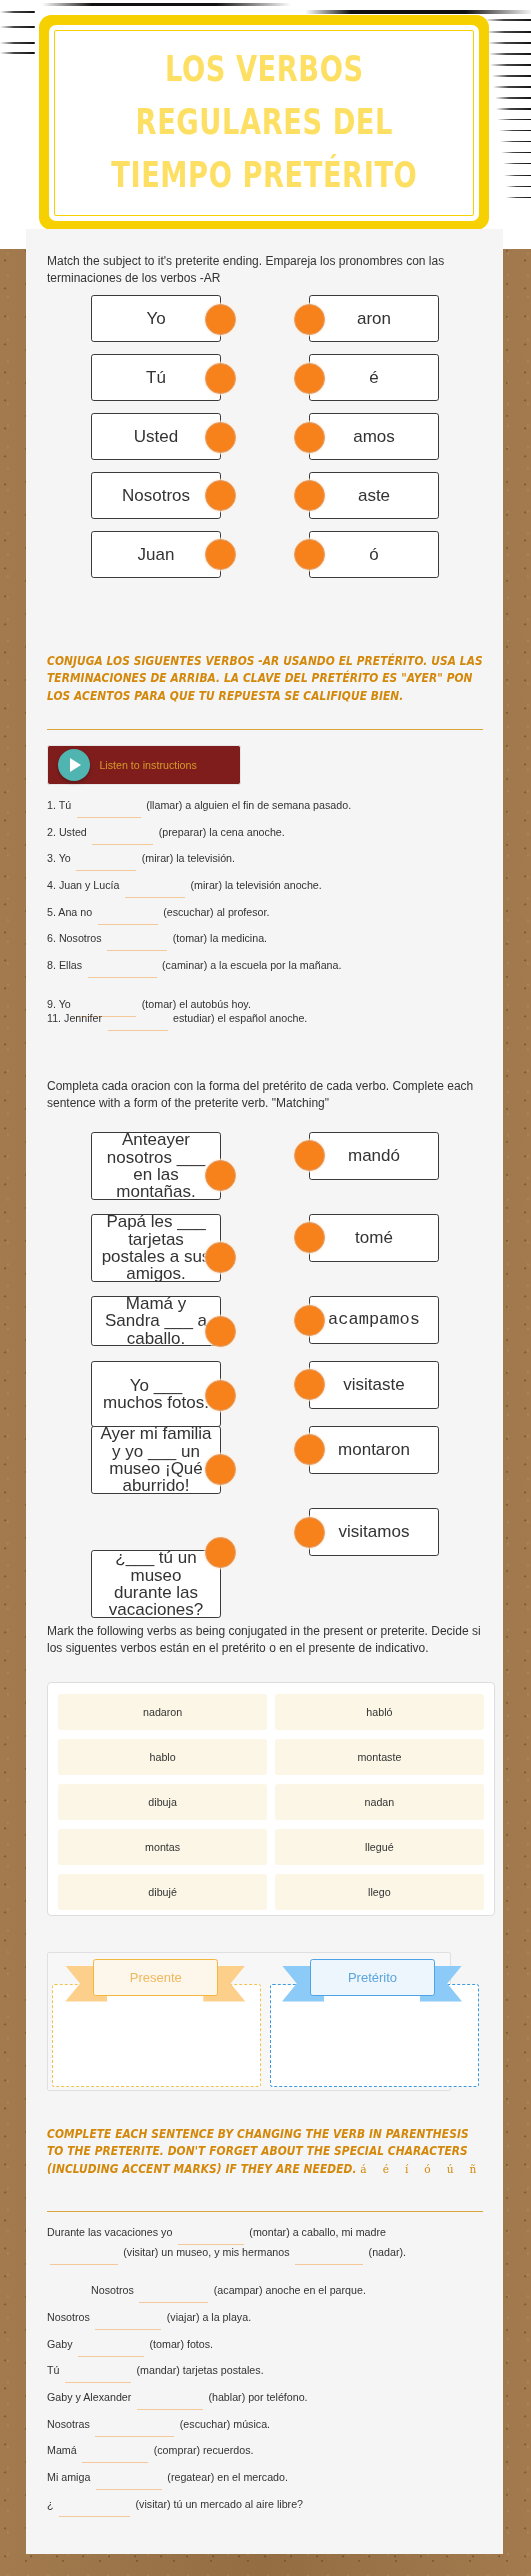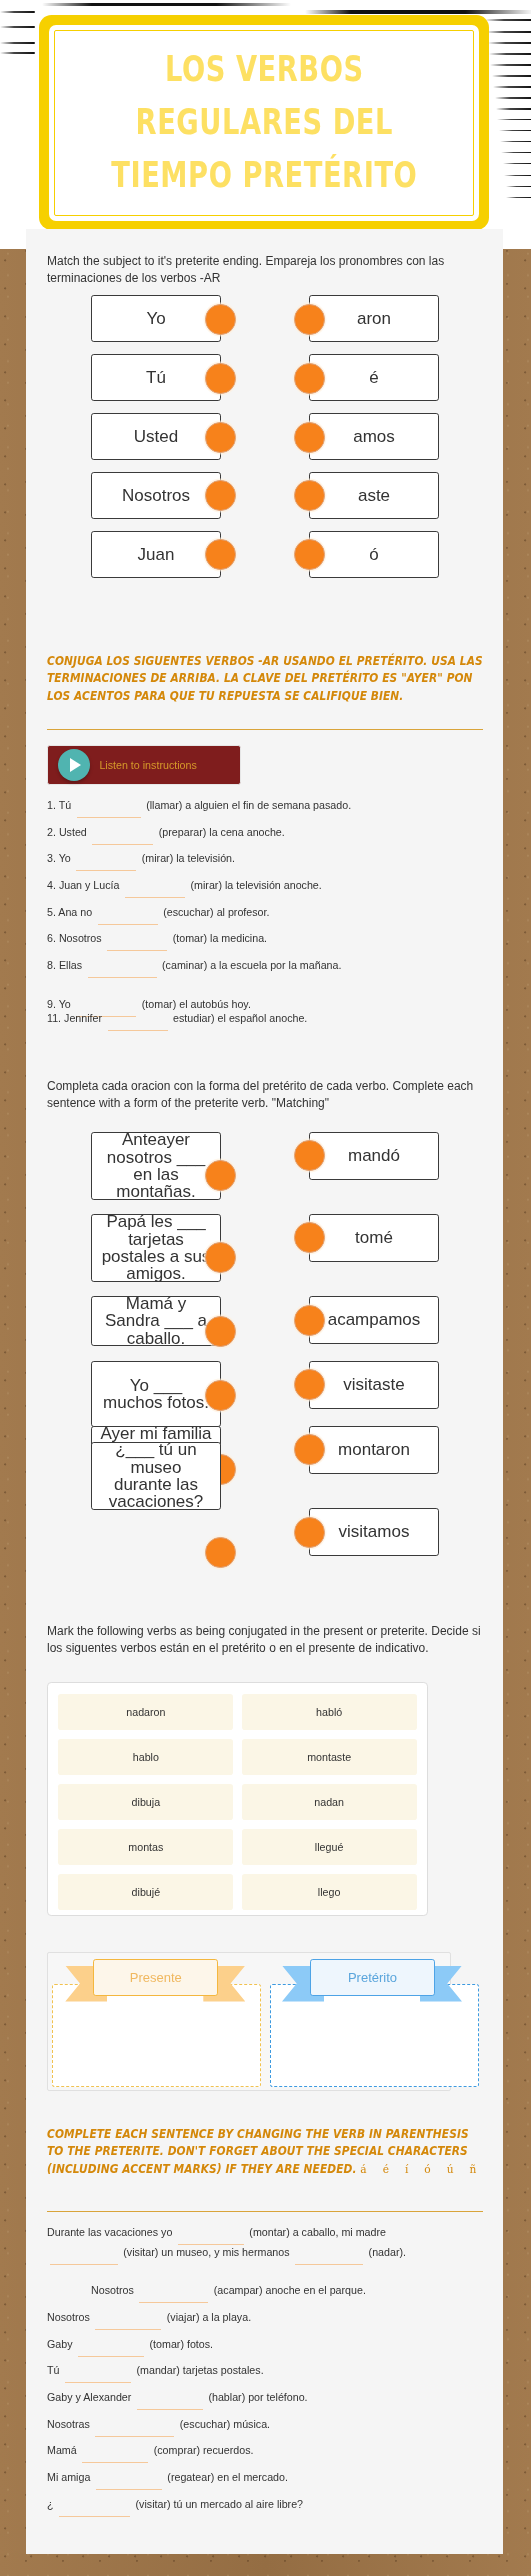--- a/index.html
+++ b/index.html
@@ -88,21 +88,21 @@
     box-shadow: 0 2.1px 3.5px rgba(0,0,0,0.25); position: relative;
   }
   .play::after {
     content: ""; position: absolute; left: 12.5px; top: 9px;
     border-left: 11px solid #fff; border-top: 7px solid transparent; border-bottom: 7px solid transparent;
   }
   .listen-label { margin-left: 9.7px; color: #d69a2a; font-size: 10.7px; }
 
   
   .verb-grid {
-    position: absolute; left: 21px; top: 1453px; width: 381px; height: 234px;
+    position: absolute; left: 21px; top: 1453px; width: 448px; height: 234px;
     background: #fff; border: 0.7px solid #ddd; border-radius: 4.2px;
     padding: 11px 10.4px; display: grid; grid-template-columns: 1fr 1fr; gap: 9px 8.3px;
   }
   .verb-chip {
     background: #fbf6e6; border-radius: 2.8px; height: 36px;
     display: flex; align-items: center; justify-content: center; font-size: 10.7px; color: #333;
   }
 
   
   .sort-wrap {
@@ -270,28 +270,28 @@
     <div class="match-box" style="left:65px;top:903px;width:130px;height:68px;">Anteayer nosotros ___ en las montañas.</div>
     <div class="dot" style="left:179px;top:931px;"></div>
     <div class="match-box" style="left:283px;top:903px;width:130px;height:48px;">mandó</div>
     <div class="dot" style="left:268px;top:911px;"></div>
     <div class="match-box" style="left:65px;top:985px;width:130px;height:68px;">Papá les ___ tarjetas postales a sus amigos.</div>
     <div class="dot" style="left:179px;top:1013px;"></div>
     <div class="match-box" style="left:283px;top:985px;width:130px;height:48px;">tomé</div>
     <div class="dot" style="left:268px;top:993px;"></div>
     <div class="match-box" style="left:65px;top:1067px;width:130px;height:50px;">Mamá y Sandra ___ a caballo.</div>
     <div class="dot" style="left:179px;top:1087px;"></div>
-    <div class="match-box" style="left:283px;top:1067px;width:130px;height:48px;">acampamos</div>
+    <div class="match-box" style="left:283px;top:1067px;width:130px;height:48px;font-family:Liberation Mono, monospace;">acampamos</div>
     <div class="dot" style="left:268px;top:1076px;"></div>
     <div class="match-box" style="left:65px;top:1132px;width:130px;height:66px;">Yo ___ muchos fotos.</div>
     <div class="dot" style="left:179px;top:1151px;"></div>
     <div class="match-box" style="left:283px;top:1132px;width:130px;height:48px;">visitaste</div>
     <div class="dot" style="left:268px;top:1140px;"></div>
     <div class="match-box" style="left:65px;top:1197px;width:130px;height:68px;">Ayer mi familia y yo ___ un museo ¡Qué aburrido!</div>
     <div class="dot" style="left:179px;top:1225px;"></div>
     <div class="match-box" style="left:283px;top:1197px;width:130px;height:48px;">montaron</div>
     <div class="dot" style="left:268px;top:1205px;"></div>
-    <div class="match-box" style="left:65px;top:1213px;width:130px;height:68px;">¿___ tú un museo durante las vacaciones?</div>
+    <div class="match-box" style="left:65px;top:1321px;width:130px;height:68px;">¿___ tú un museo durante las vacaciones?</div>
     <div class="dot" style="left:179px;top:1308px;"></div>
     <div class="match-box" style="left:283px;top:1279px;width:130px;height:48px;">visitamos</div>
     <div class="dot" style="left:268px;top:1288px;"></div>
   </div>
 
 
 </body></html>

